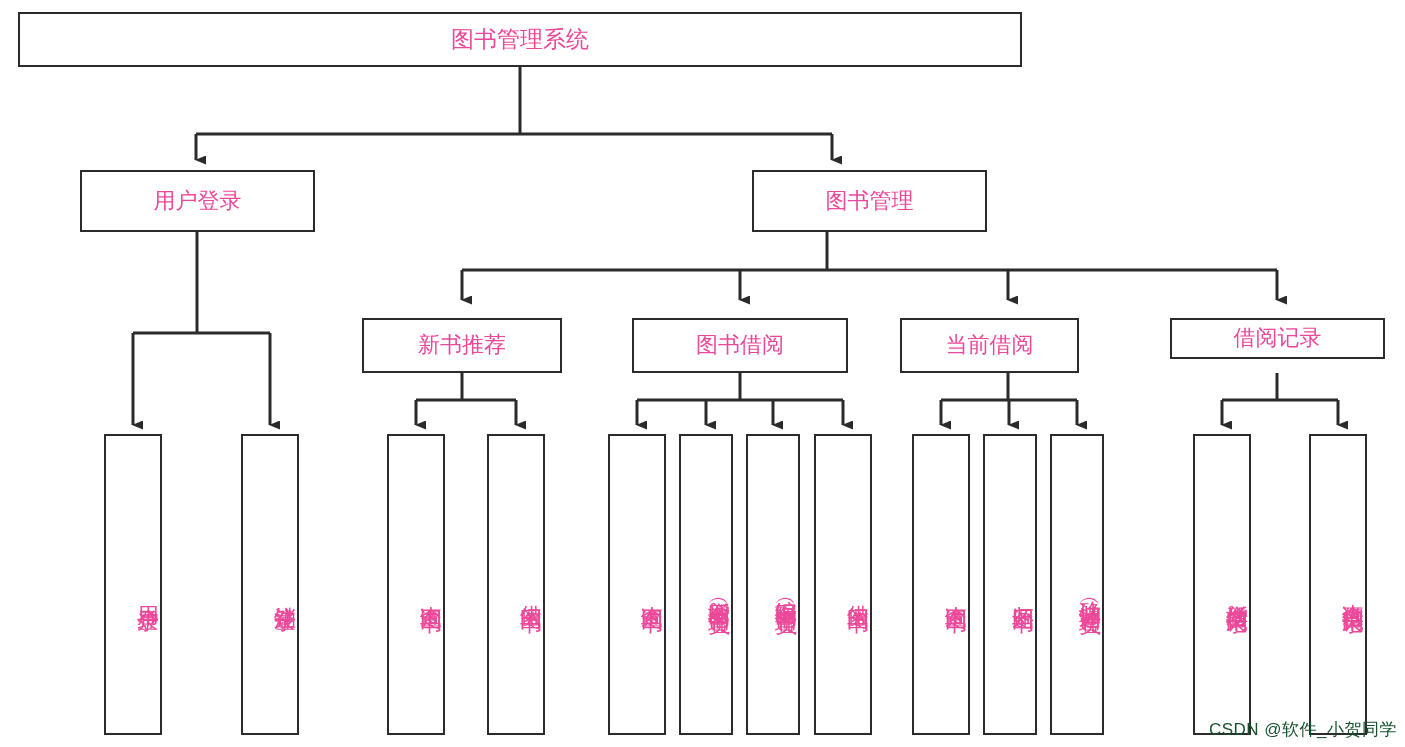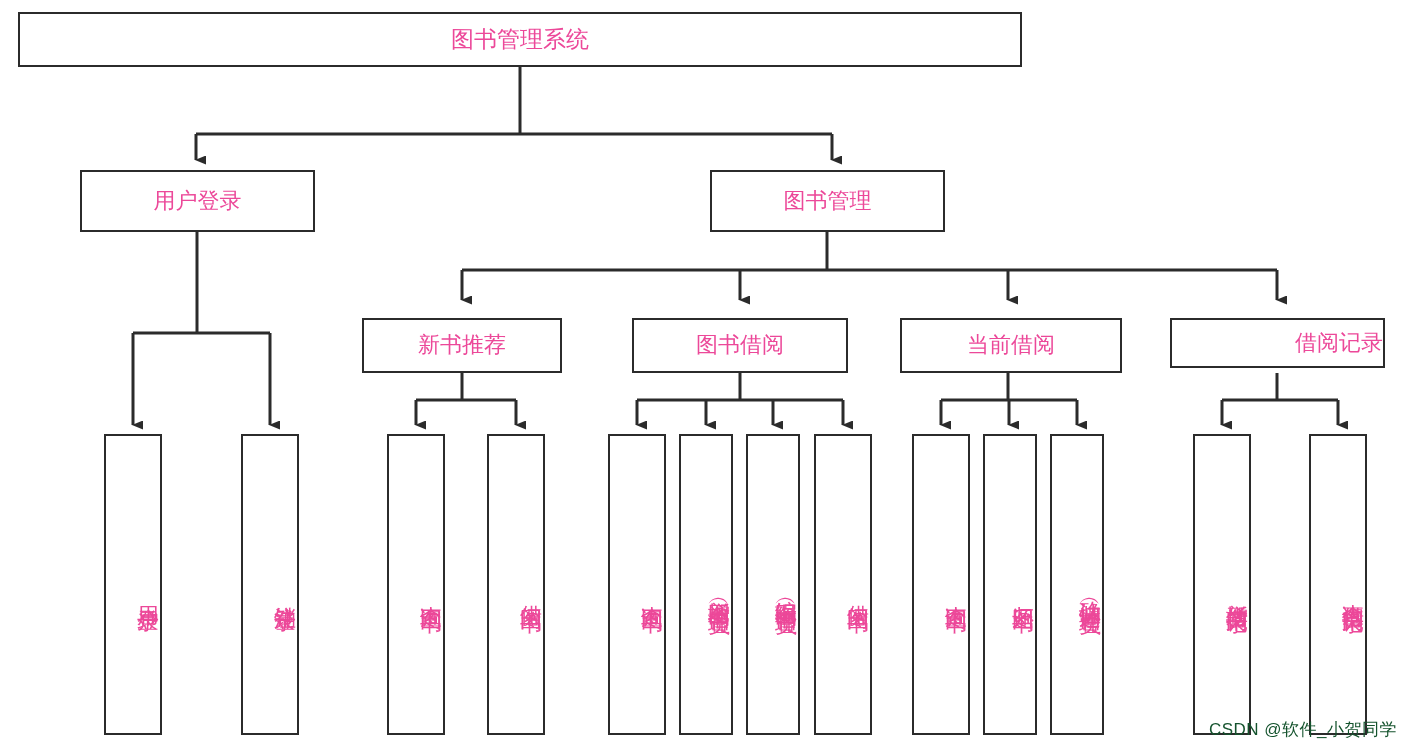--- a/index.html
+++ b/index.html
@@ -118,37 +118,37 @@
   </svg>
 
   <div class="node root" style="left:18px; top:12px; width:1004px; height:55px;">
     <span>图书管理系统</span>
   </div>
 
   <div class="node lvl2" style="left:80px; top:170px; width:235px; height:62px;">
     <span>用户登录</span>
   </div>
 
-  <div class="node lvl2" style="left:710px; top:170px; width:235px; height:62px;">
+  <div class="node lvl2" style="left:752px; top:170px; width:235px; height:62px;">
     <span>图书管理</span>
   </div>
 
   <div class="node lvl3" style="left:632px; top:318px; width:216px; height:55px;">
     <span>图书借阅</span>
   </div>
 
   <div class="node lvl3" style="left:362px; top:318px; width:200px; height:55px;">
     <span>新书推荐</span>
   </div>
 
-  <div class="node lvl3" style="left:900px; top:318px; width:222px; height:55px;">
+  <div class="node lvl3" style="left:900px; top:318px; width:179px; height:55px;">
     <span>当前借阅</span>
   </div>
 
-  <div class="node lvl3" style="left:1170px; top:318px; width:215px; height:50px;justify-content:flex-end;">
+  <div class="node lvl3" style="left:1170px; top:318px; width:215px; height:41px;">
     <span>借阅记录</span>
   </div>
 
   <div class="node leaf" style="left:104px; top:434px; width:58px; height:301px;">
     <span class="vtext">用户登录</span>
   </div>
 
   <div class="node leaf" style="left:241px; top:434px; width:58px; height:301px;">
     <span class="vtext">注销登录</span>
   </div>

